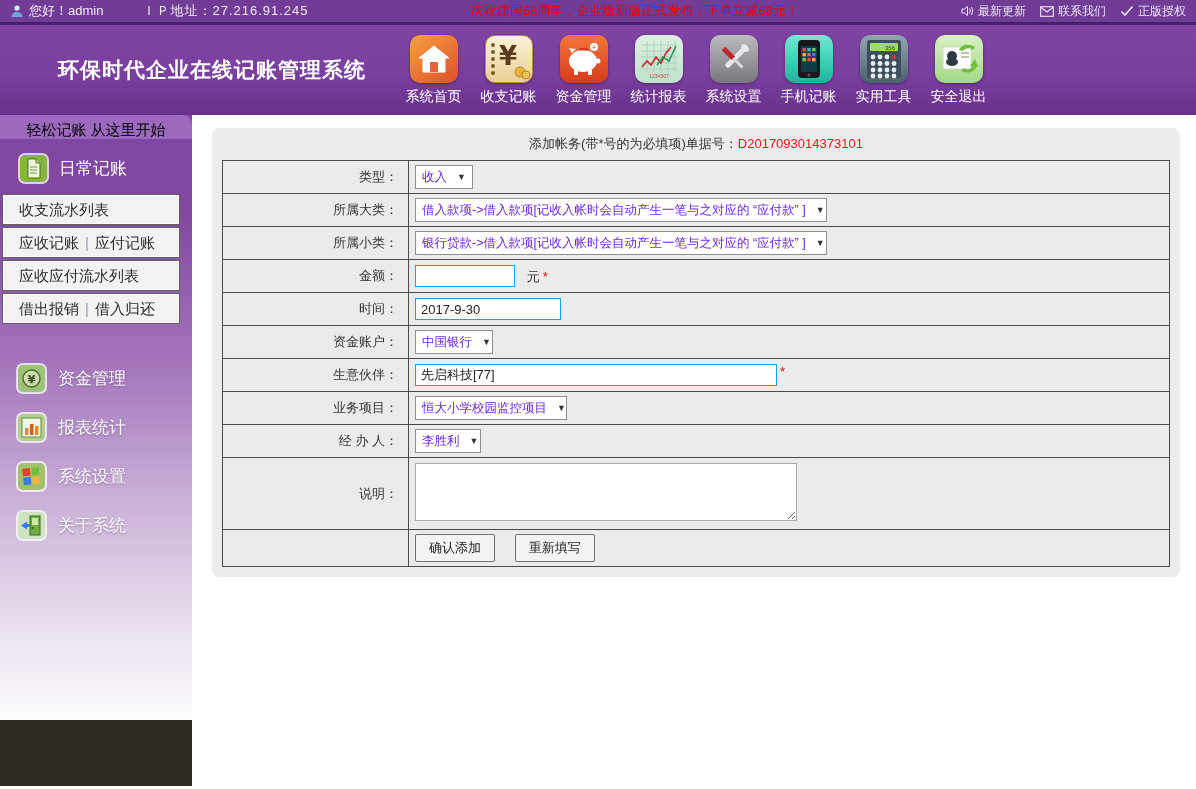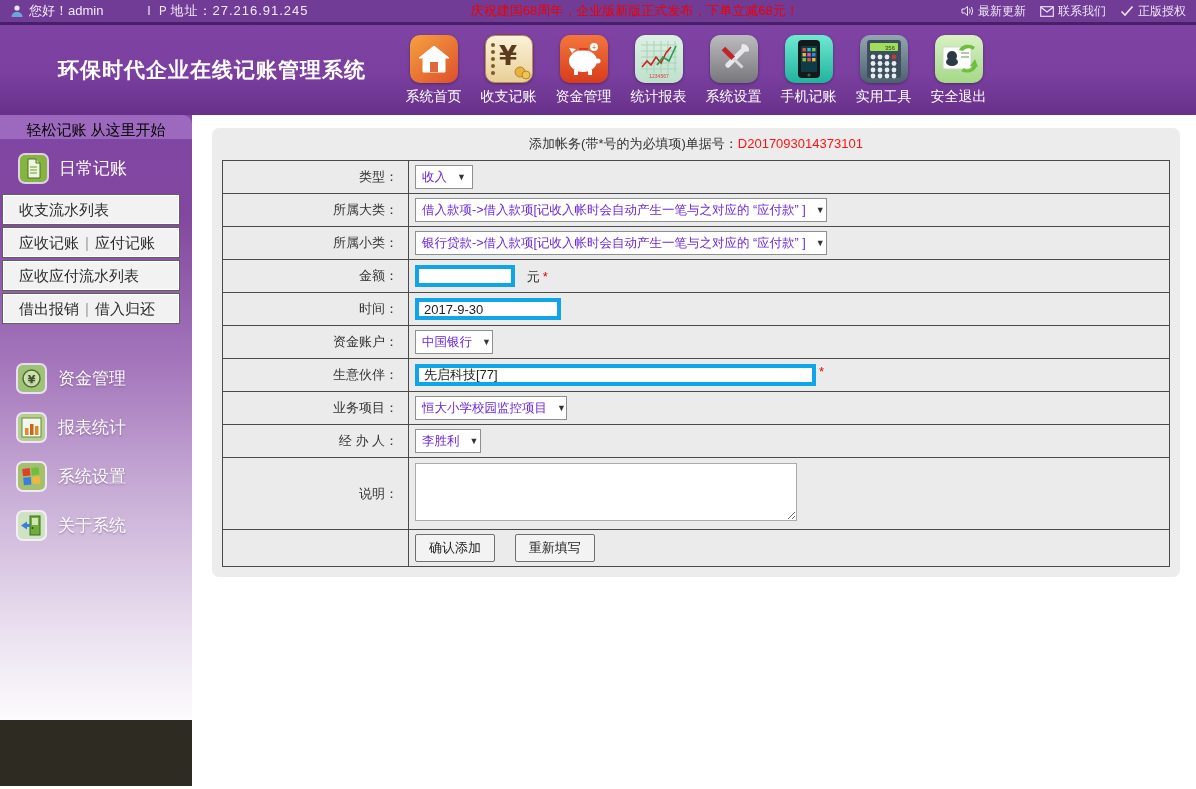--- a/index.html
+++ b/index.html
@@ -67,22 +67,22 @@
   .sel { display:inline-flex; align-items:center; justify-content:space-between; background:#fff;
          border:1px solid #8f8f8f; height:24px; padding:0 6px; font-size:12.5px; color:#6d28d9;
          cursor:pointer; white-space:nowrap; overflow:hidden; }
   .sel::after { content:"▼"; font-size:9px; margin-left:10px; color:#333; flex-shrink:0; }
   .w-type  { width:58px; }
   .w-cat   { width:412px; }
   .w-acct  { width:78px; }
   .w-proj  { width:152px; }
   .w-agent { width:66px; }
 
-  input.txt { border:4px solid #0ea5e9; height:22px; font-size:13px; padding:1px 5px; background:#fff; color:#222; }
-  .in-amount { width:100px; } .in-date { width:146px; } .in-partner { width:401px; }
+  input.txt { border:1px solid #0ea5e9; height:22px; font-size:13px; padding:1px 5px; background:#fff; color:#222; }
+  .in-amount { width:100px; } .in-date { width:146px; } .in-partner { width:362px; }
   textarea.note { width:382px; height:58px; border:1px solid #a9abb0; background:#fff; font-size:13px;
                   font-family:"Liberation Sans","DejaVu Sans",sans-serif; }
   .btn { margin-right:16px; padding:4px 13px; background:#f3f3f3; border:1px solid #707070;
          font-size:13px; color:#222; border-radius:2px; cursor:pointer; }
 
   svg { display:block; }
 </style>
 </head>
 <body>
 

